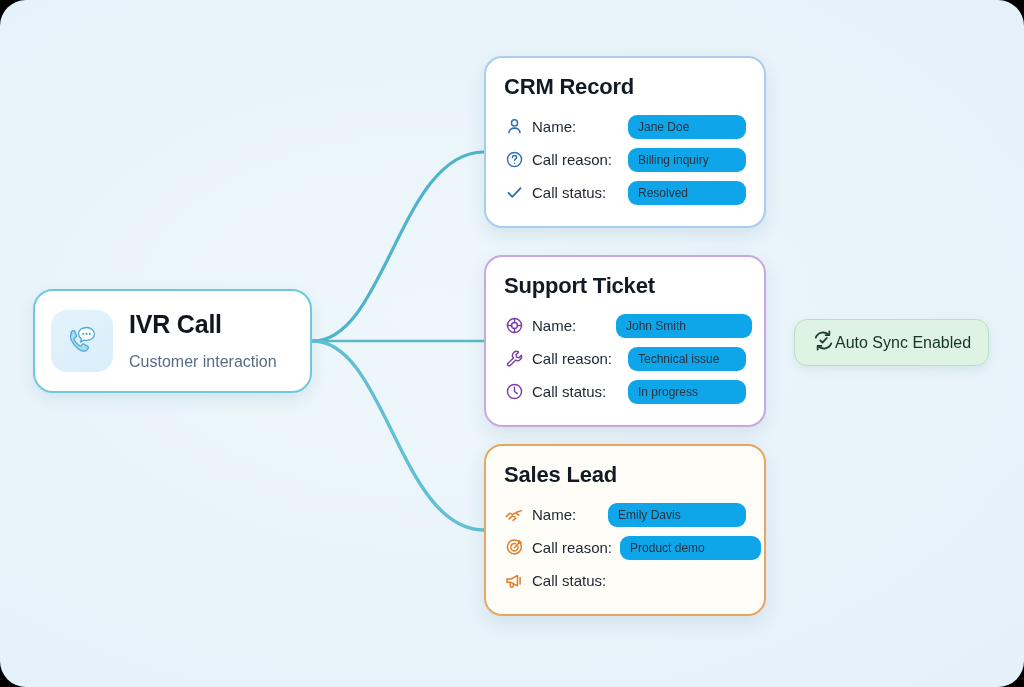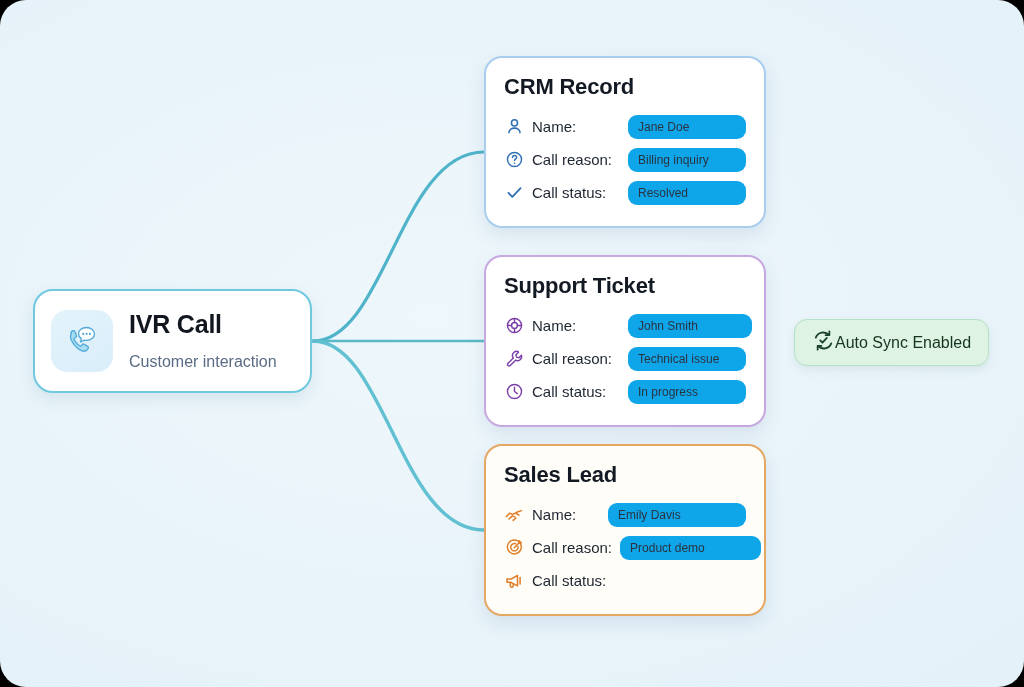--- a/index.html
+++ b/index.html
@@ -124,21 +124,21 @@
     border-radius: 9px;
     padding: 5px 10px;
     white-space: nowrap;
     min-width: 96px;
     box-sizing: border-box;
   }
   #card-crm .row-value     { width: 118px; }
   #card-support .row-value { width: 118px; }
   #card-sales .row-value   { width: 138px; }
   #card-sales .row:nth-of-type(3) .row-value { width: 151px; margin-right: -15px; }
-  #card-support .row:nth-of-type(2) .row-value { width: 124px; margin-right: -6px; }
+  #card-support .row:nth-of-type(2) .row-value { width: 136px; margin-right: -6px; }
 
   
   #auto-sync-badge {
     position: absolute;
     left: 794px;
     top: 319px;
     height: 47px;
     box-sizing: border-box;
     display: flex;
     align-items: center;

